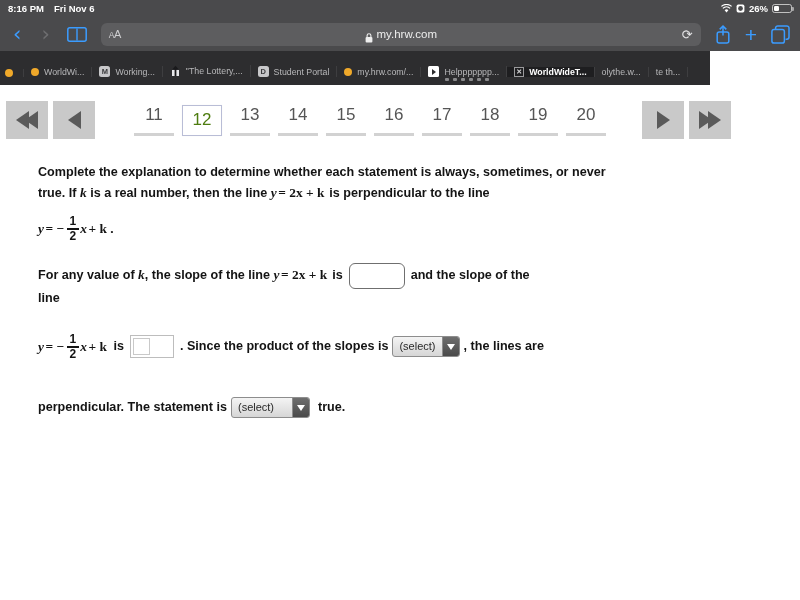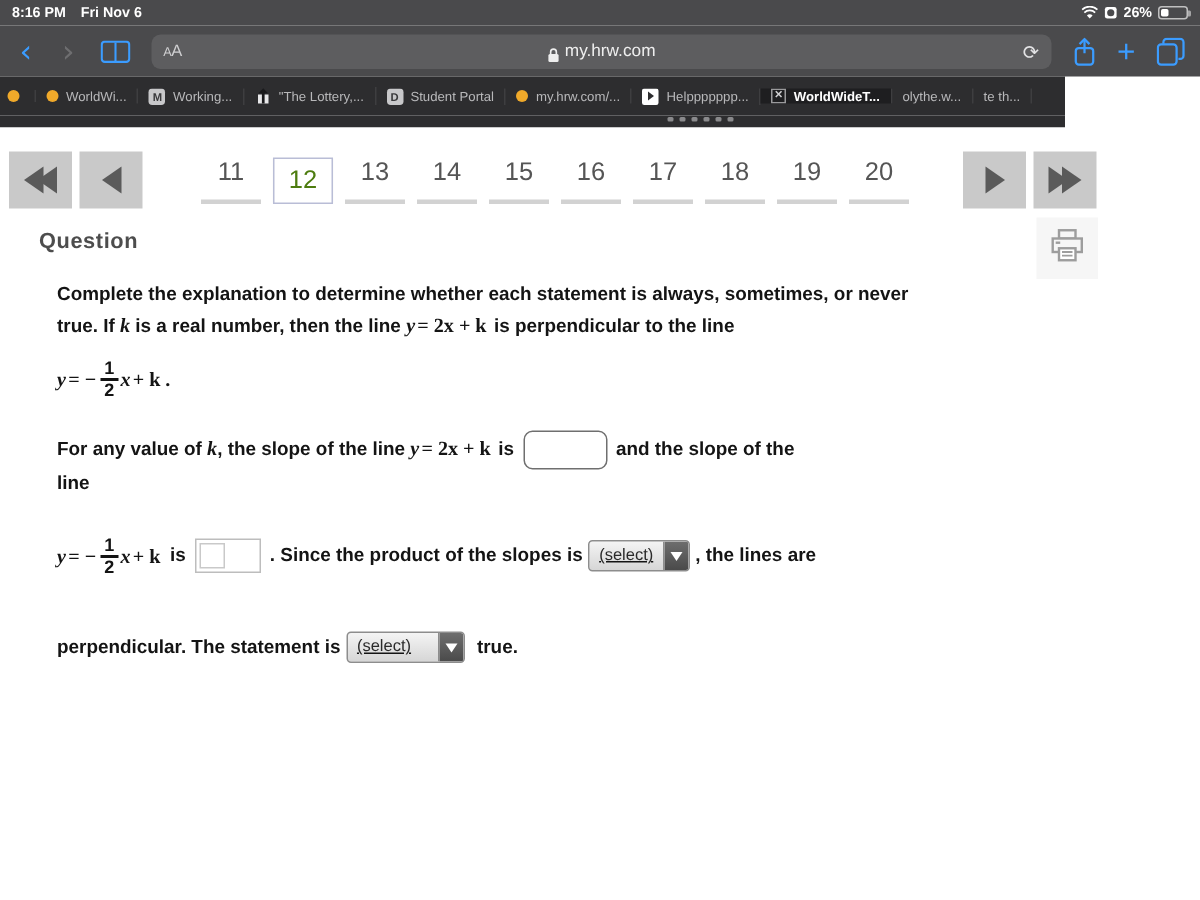--- a/index.html
+++ b/index.html
@@ -89,21 +89,21 @@
   .reload-icon { margin-left: auto; color: #e3e3e5; font-size: 13px; z-index: 2; }
   .tb-icon-share { width: 16px; height: 19px; }
   .tb-icon-plus { color: #3b9cff; font-size: 21px; line-height: 1; font-weight: 300;}
   .tb-icon-tabs { width: 19px; height: 19px; }
 
   
   .tab-strip {
     height: 26px;
     background: #2d2d2f;
     display: flex;
-    align-items: center;
+    align-items: flex-end;
     width: 710px;
     position: relative;
   }
   .tab {
     display: flex;
     align-items: center;
     gap: 5px;
     padding: 0 7px;
     border-right: 1px solid #3e3e40;
     color: #b8b8ba;
@@ -256,21 +256,20 @@
   .sel {
     display: inline-flex;
     align-items: stretch;
     vertical-align: middle;
     border: 1px solid #8d8d8d;
     border-radius: 3px;
     background: linear-gradient(#f4f4f4, #d6d6d6);
     height: 21px;
     margin: 16px 4px;
     overflow: hidden;
-    text-decoration: underline;
   }
   .sel .lbl {
     font-size: 11px; font-weight: normal;
     color: #2a2a2a;
     padding: 0 6px;
     display: flex; align-items: center;
     font-family: "Liberation Sans", sans-serif;
   }
   .sel .arrow {
     width: 17px;
@@ -448,35 +447,20 @@
       </div>
       <div class="pg-btn">
         <span class="tri-dbl">
           <span class="tri-r"></span>
             <span class="tri-r" style="margin-left:-4px"></span>
         </span>
       </div>
     </div>
   </div>
 
-  <div class="q-header">
-    <span class="q-title">Question</span>
-    <div class="print-box">
-      <span>
-        <svg width="25" height="25" viewBox="0 0 25 25">
-          <rect x="7" y="2.5" width="11" height="5.5" stroke="#9d9d9d" stroke-width="1.6" fill="#f6f6f6"></rect>
-          <rect x="2.8" y="8" width="19.4" height="9" stroke="#9d9d9d" stroke-width="1.6" fill="#f6f6f6"></rect>
-          <rect x="4.8" y="10" width="3" height="1.6" fill="#9d9d9d"></rect>
-          <rect x="7" y="14.5" width="11" height="8" stroke="#9d9d9d" stroke-width="1.6" fill="#fff"></rect>
-          <line x1="9" y1="17" x2="16" y2="17" stroke="#9d9d9d" stroke-width="1.3"></line>
-          <line x1="9" y1="19.4" x2="16" y2="19.4" stroke="#9d9d9d" stroke-width="1.3"></line>
-        </svg>
-      </span>
-    </div>
-  </div>
 
   <div class="q-body">
 
     <p><span>Complete the explanation to determine whether each statement is always, sometimes, or never true. If </span><var class="mvar">k</var><span> is a real number, then the line </span><span class="meq"><var>y</var><span class="op">= 2x + k</span></span><span> is perpendicular to the line</span></p>
 
     <div class="eqline">
       <span class="meq"><var>y</var><span class="op">= −</span></span>
       <span class="frac">
         <span class="num">1</span>
         <span class="bar"></span>

